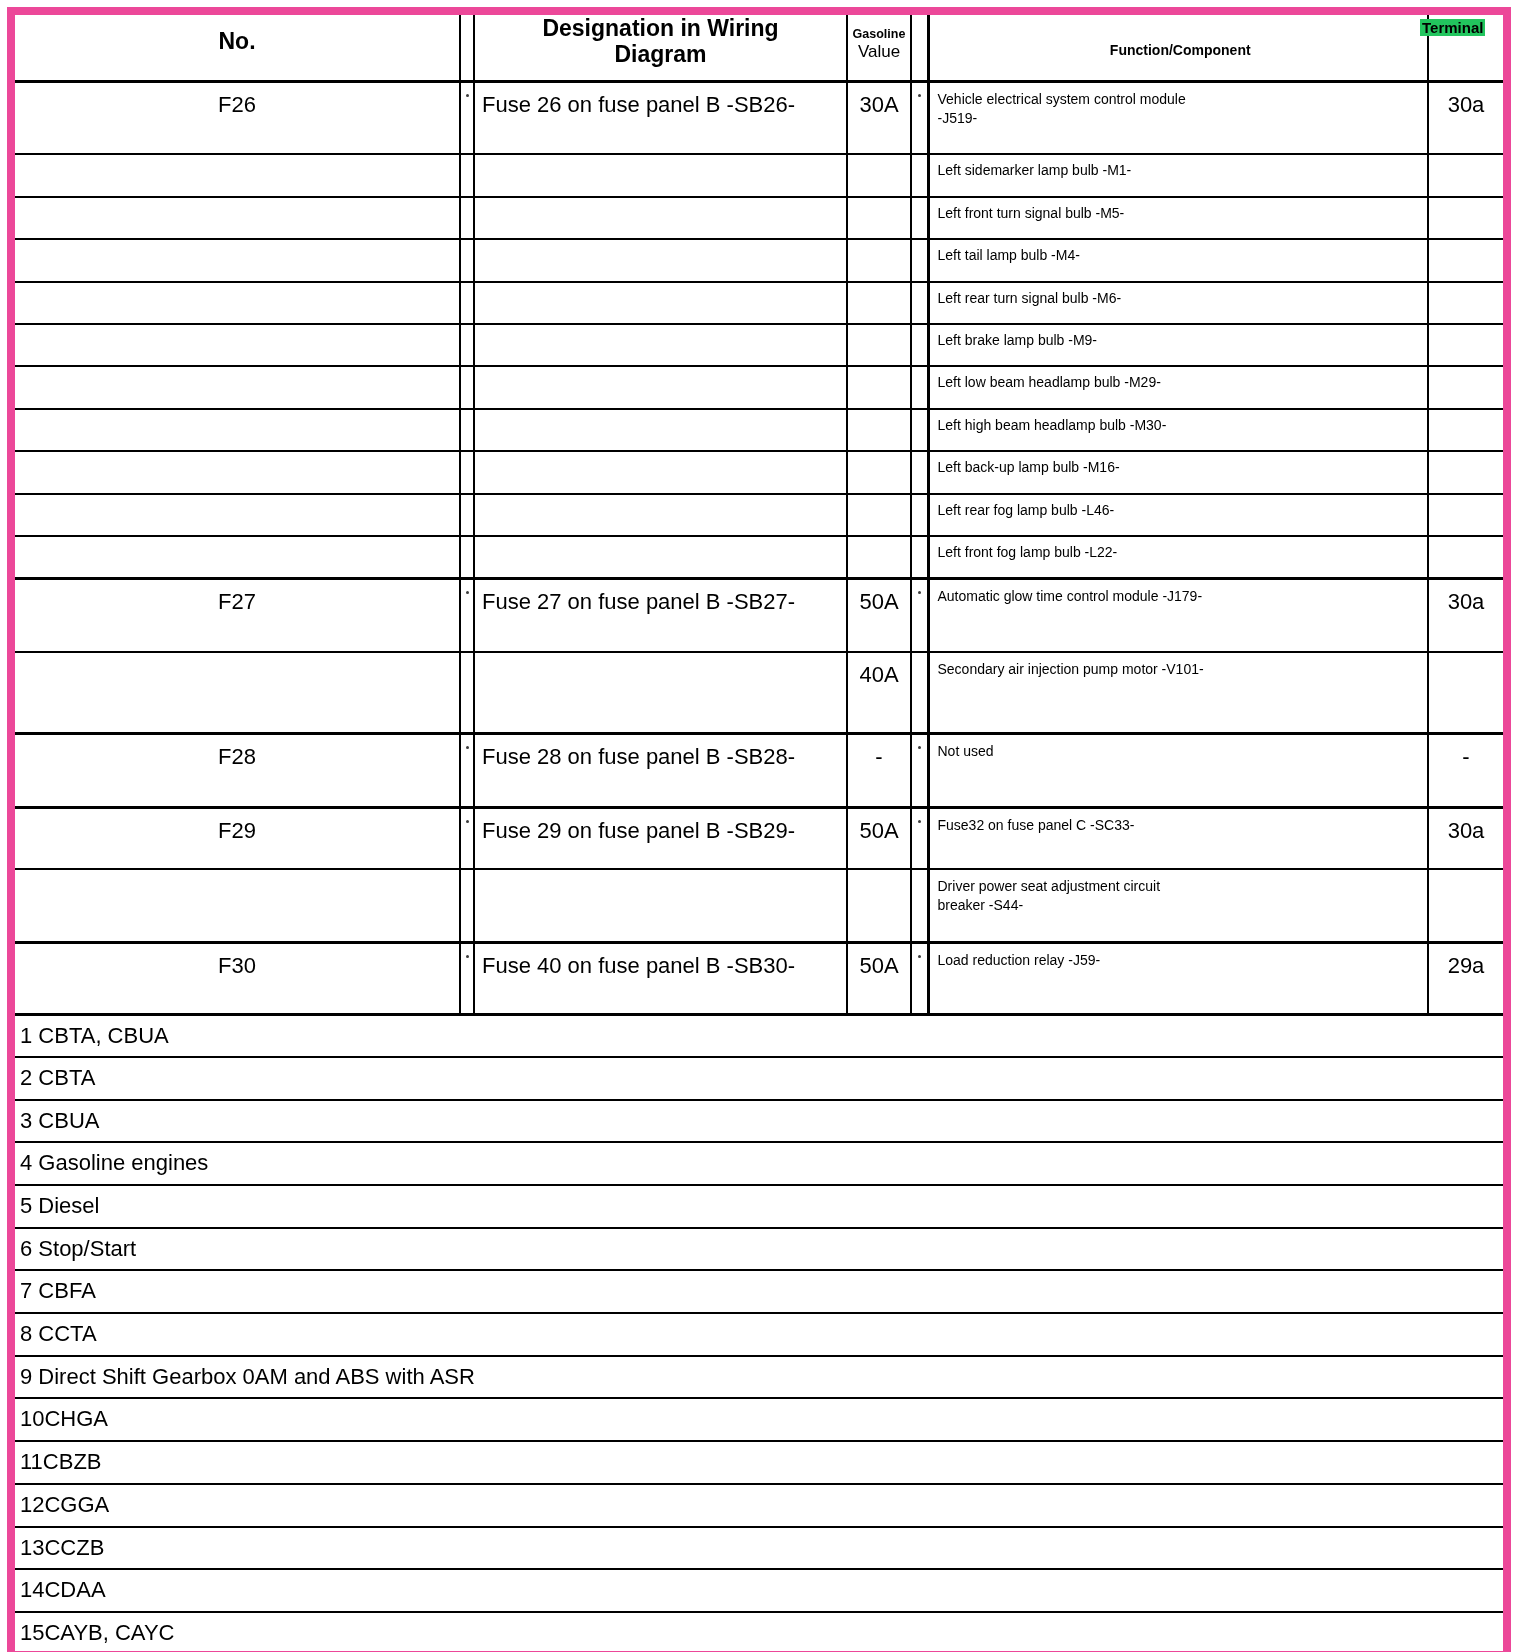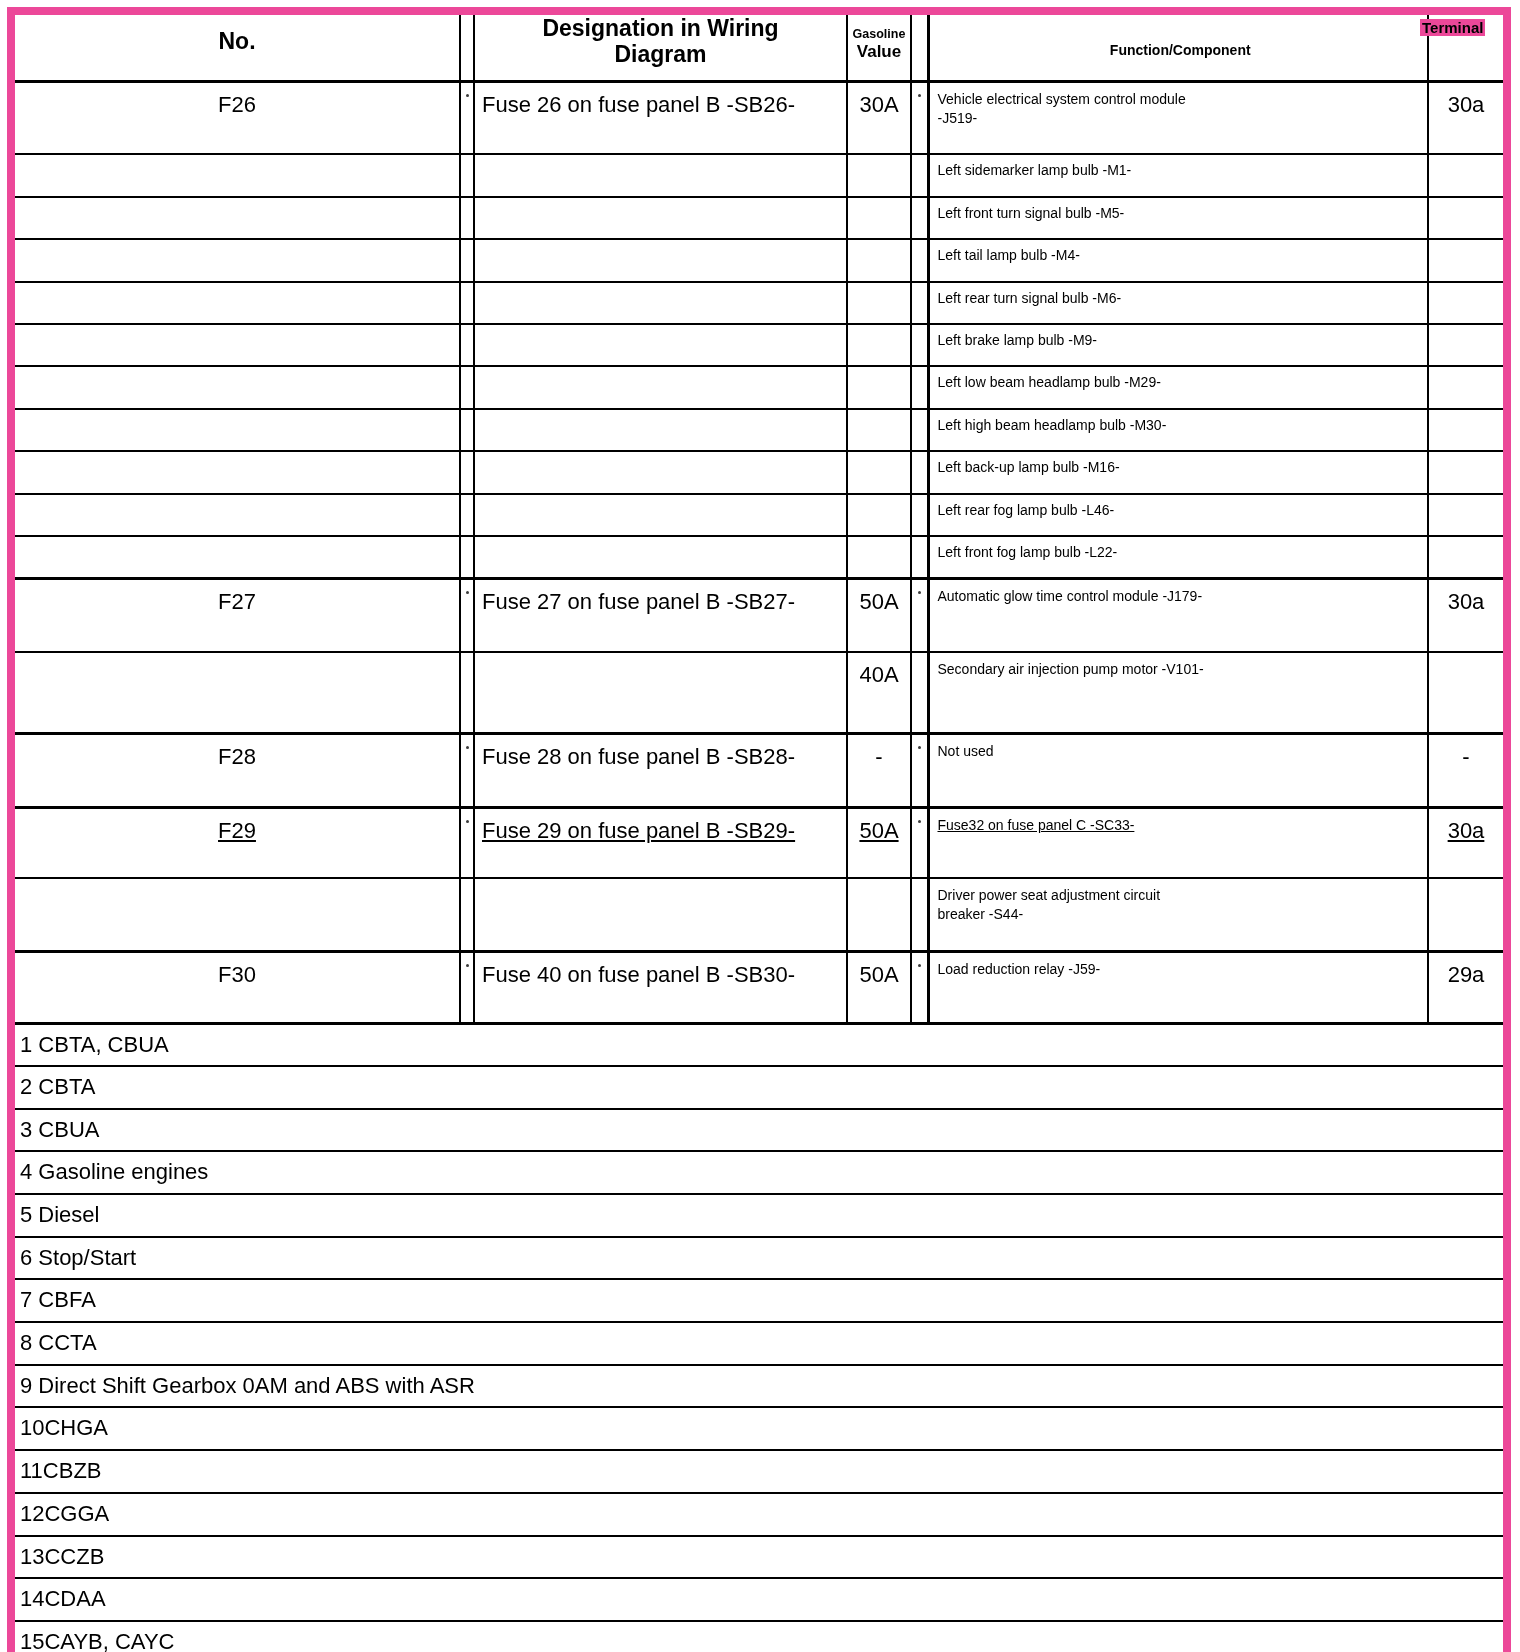--- a/index.html
+++ b/index.html
@@ -20,35 +20,35 @@
   .c-nom{border-left:2px solid #000;}
   .c-nb{border-left:2px solid #000;border-right:3px solid #000;}
   .c-ter{border-left:2px solid #000;}
   
   tr.h-head{height:66px;}
   tr.h-f26{height:73px;}
   tr.h-bulb{height:42.4px;}
   tr.h-f27{height:74px;}
   tr.h-40a{height:81px;}
   tr.h-f28{height:74px;}
-  tr.h-f29{height:71px;text-decoration:underline;}
+  tr.h-f29{height:62px;}
   tr.h-drv{height:73px;margin-top:44px;}
   tr.h-f30{height:72px;}
   tr.h-foot{height:42.7px;}
   
   .h-cell{
     font-size:23px;font-weight:bold;text-align:center;vertical-align:middle;
     white-space:pre-line;padding-bottom:12px;line-height:1.15;
   }
   .h-nom{text-align:center;vertical-align:top;}
   .nom1{display:block;font-size:12.5px;font-weight:bold;margin-top:4px;line-height:1.05;}
-  .nom2{display:block;font-size:17px;font-weight:bold;margin-top:1px;}
+  .nom2{display:block;font-size:17px;font-weight:normal;margin-top:1px;}
   .h-ter{position:relative;overflow:visible;}
   .ter-label{
-    position:absolute;top:4px;left:-9px;background:#ec4899;
+    position:absolute;top:4px;left:-9px;background:#22c55e;
     font-size:15px;font-weight:bold;padding:0 2px;white-space:nowrap;
   }
   
   .c-no {text-align:center;font-size:22px;padding-top:9px;}
   .c-des{font-size:22px;padding:9px 4px 0 7px;white-space:pre-line;}
   .c-nom{text-align:center;font-size:22px;padding-top:9px;}
   .c-fun{font-size:14px;padding:7px 4px 0 8px;white-space:pre-line;line-height:1.35;}
   .c-ter{text-align:center;font-size:22px;padding-top:9px;}
   tr.h-bulb .c-fun{padding-top:6px;}
   

